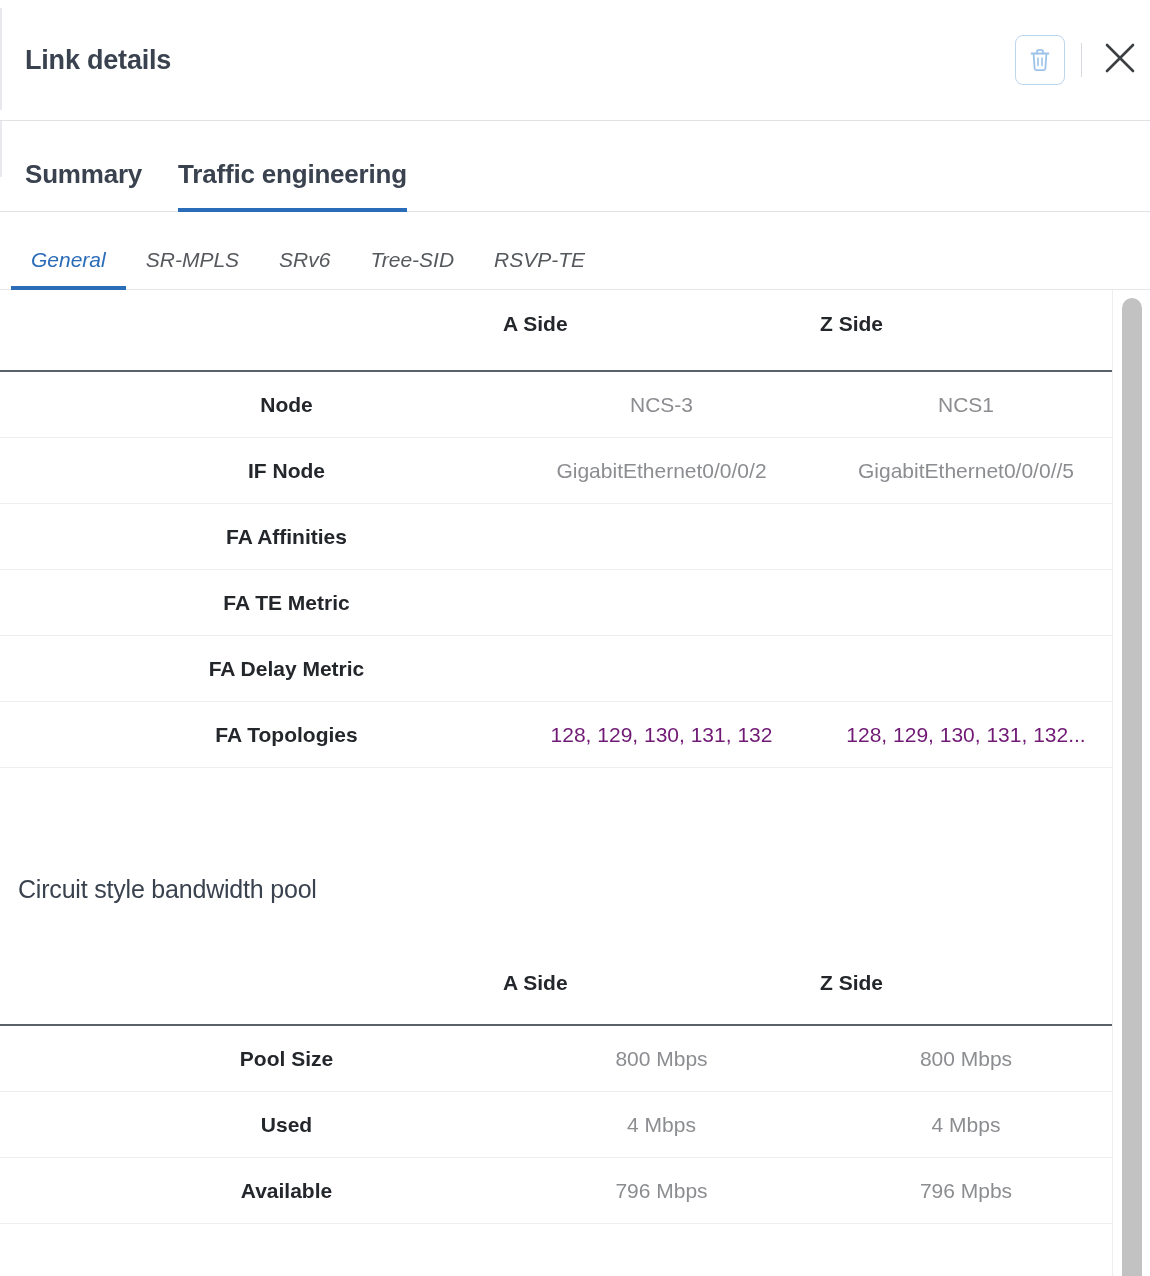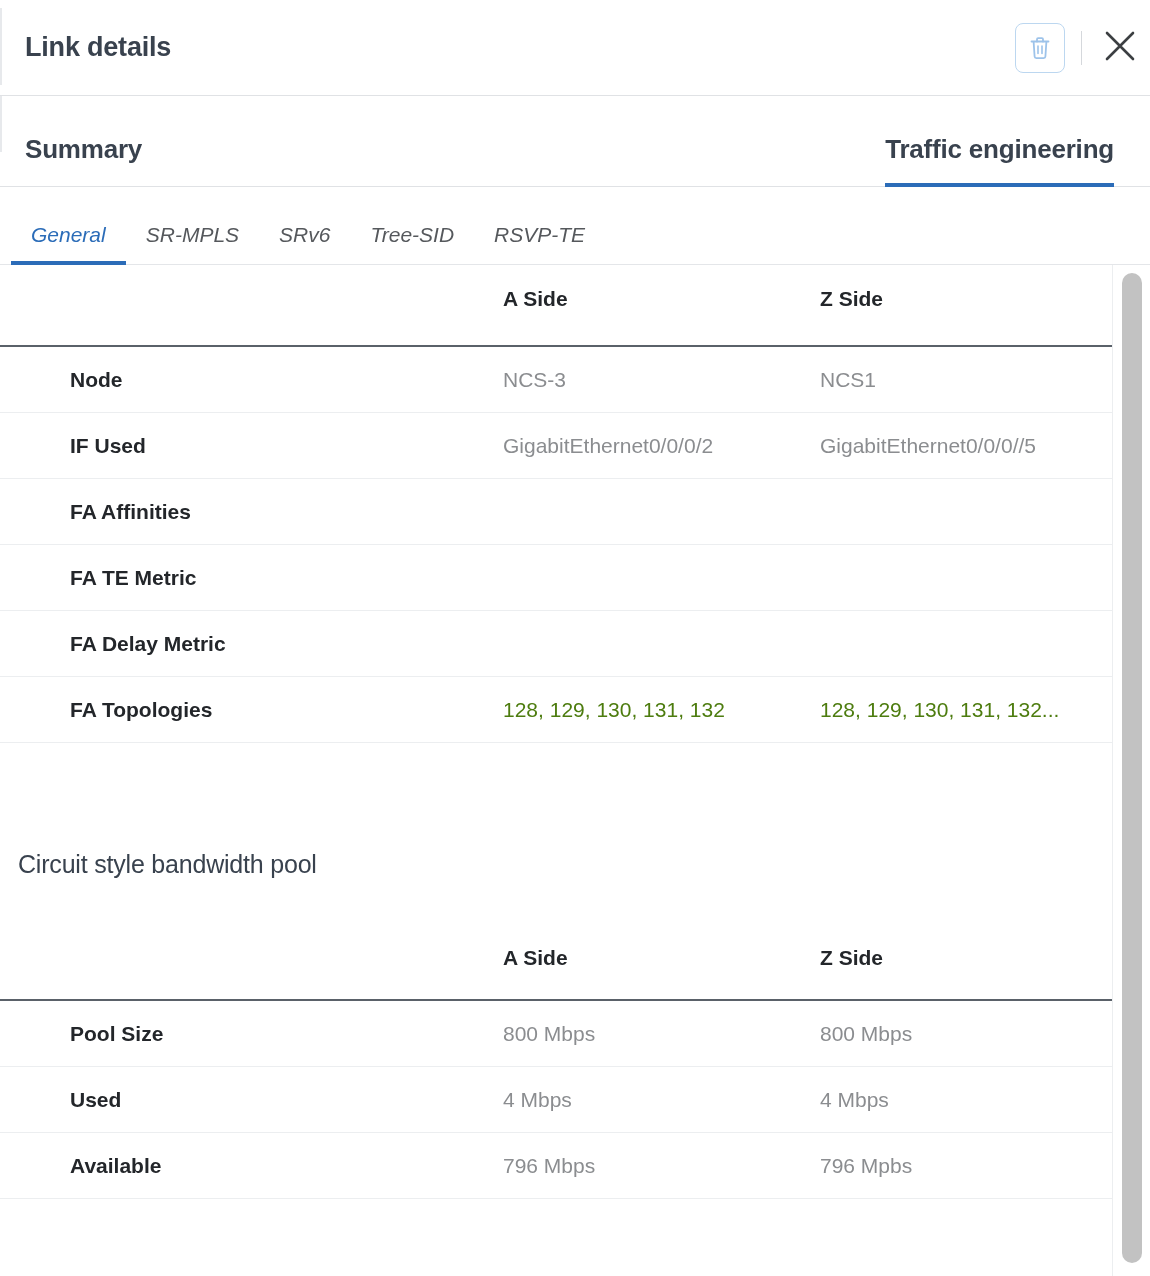--- a/index.html
+++ b/index.html
@@ -16,21 +16,21 @@
     position: relative;
     width: 1150px;
     height: 1276px;
     background: #ffffff;
     overflow: hidden;
   }
 
   
   .panel-header {
     position: relative;
-    height: 96px;
+    height: 121px;
     border-bottom: 1px solid #e0e2e5;
     display: flex;
     align-items: center;
     padding-left: 25px;
     padding-right: 8px;
   }
   .panel-header::before {
     content: "";
     position: absolute;
     left: 0; top: 8px; bottom: 10px;
@@ -77,21 +77,20 @@
   }
 
   
   .tabs-primary {
     position: relative;
     height: 91px;
     display: flex;
     align-items: flex-end;
     padding-left: 25px;
     border-bottom: 1px solid #e0e2e5;
-    justify-content: space-between;
   }
   .tabs-primary::before {
     content: "";
     position: absolute;
     left: 0; top: 0; height: 56px;
     width: 2px;
     background: #e7e9ec;
   }
   .tab-p {
     font-size: 26px;
@@ -165,38 +164,39 @@
     font-weight: 700;
     color: #23262a;
     padding-bottom: 12px;
   }
 
   .drow {
     display: flex;
     align-items: center;
     height: 66px;
     border-bottom: 1px solid #eceef0;
+    text-align: center;
   }
   .drow .col-label {
     font-size: 21px;
     font-weight: 700;
     color: #23262a;
     padding-left: 70px;
   }
   .drow .col-a,
   .drow .col-z {
     font-size: 21px;
     font-weight: 400;
     color: #8b8d90;
     white-space: nowrap;
     overflow: hidden;
   }
   .drow.dark .col-a,
   .drow.dark .col-z {
-    color: #4d7c0f;
+    color: #701a75;
   }
 
   .gap-block { height: 95px; }
 
   .section-title {
     font-size: 25px;
     font-weight: 400;
     color: #39424e;
     letter-spacing: -0.2px;
     padding-left: 18px;
@@ -278,21 +278,21 @@
           <div class="col-z">Z Side</div>
         </div>
 
         <div class="drow">
           <div class="col-label">Node</div>
           <div class="col-a">NCS-3</div>
           <div class="col-z">NCS1</div>
         </div>
 
         <div class="drow">
-          <div class="col-label">IF Used</div>
+          <div class="col-label">IF Node</div>
           <div class="col-a">GigabitEthernet0/0/0/2</div>
           <div class="col-z">GigabitEthernet0/0/0//5</div>
         </div>
 
         <div class="drow">
           <div class="col-label">FA Affinities</div>
           <div class="col-a"></div>
           <div class="col-z"></div>
         </div>
 

